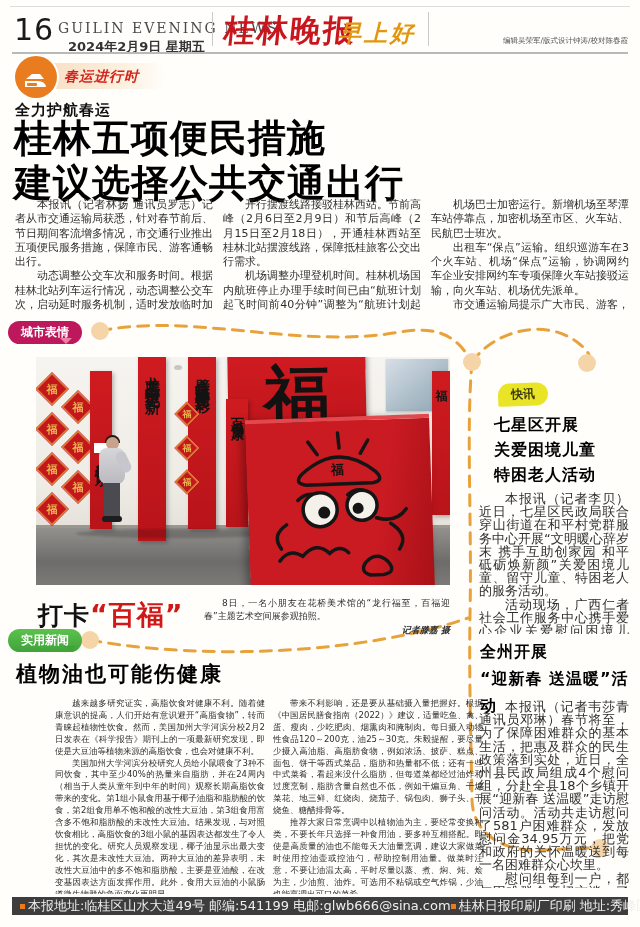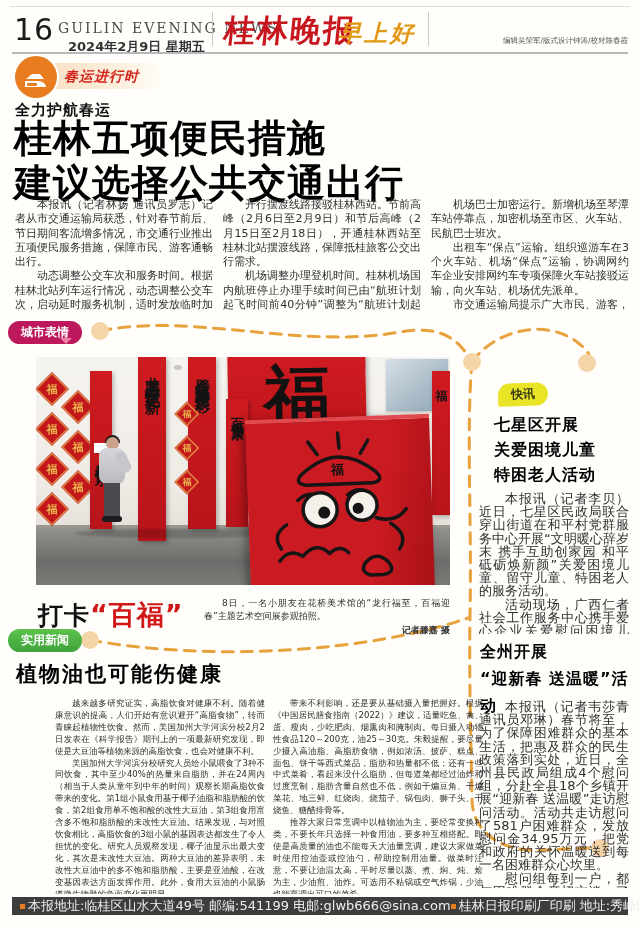--- a/index.html
+++ b/index.html
@@ -71,21 +71,21 @@
   #child-jacket{left:3px;top:11px;width:26px;height:36px;border-radius:8px;background:linear-gradient(#d6d6da,#b9b9bf);}
   #child-arm{left:22px;top:14px;width:11px;height:22px;border-radius:6px;background:#c6c6cc;transform:rotate(-25deg);}
   #child-pants{left:8px;top:46px;width:16px;height:34px;background:#4b4a50;}
   #child-shoes{left:6px;top:79px;width:20px;height:6px;border-radius:3px;background:#1d1d1f;}
 
   
   #cap-title{left:38px;top:597px;font-size:25px;font-weight:900;color:#111;letter-spacing:1px;}
   #cap-title .hl{color:#d01818;font-size:27px;}
   #cap-text{left:204px;top:597px;width:246px;font-size:9px;line-height:13px;color:#2e2e2e;text-align:justify;}
   #cap-text .indent{text-indent:2em;margin:0;}
-  #cap-credit{text-align:right;margin:1px 0 0;font-weight:700;}
+  #cap-credit{text-align:right;margin:1px 0 0;font-weight:700;font-style:italic;}
 
   
   .qn-headline{font-size:16px;font-weight:900;color:#000;line-height:25px;letter-spacing:1px;}
   #qn1-headline{left:494px;top:412px;}
   #qn2-headline{left:480px;top:638px;line-height:27px;}
   .qn-body{width:150px;font-size:13px;line-height:13.2px;color:#2e2e2e;text-align:justify;overflow:hidden;}
   .qn-body p{margin:0;text-indent:2em;}
   #qn1-body{left:479px;top:492px;height:142px;}
   #qn2-body{left:479px;top:700px;height:188px;}
 

